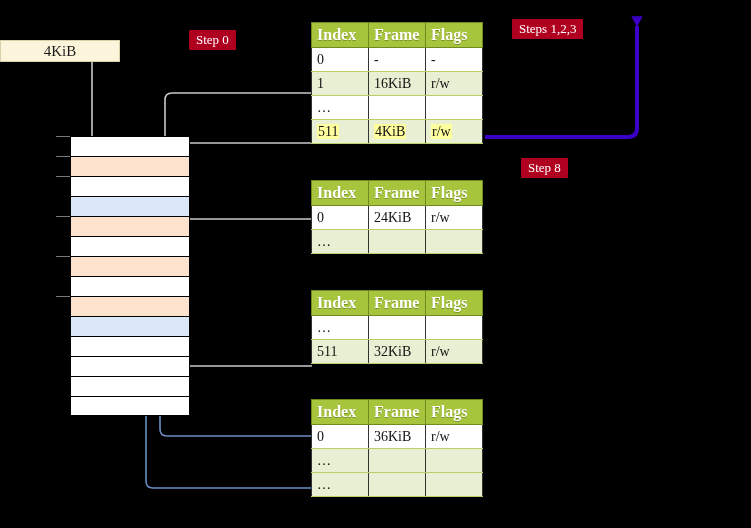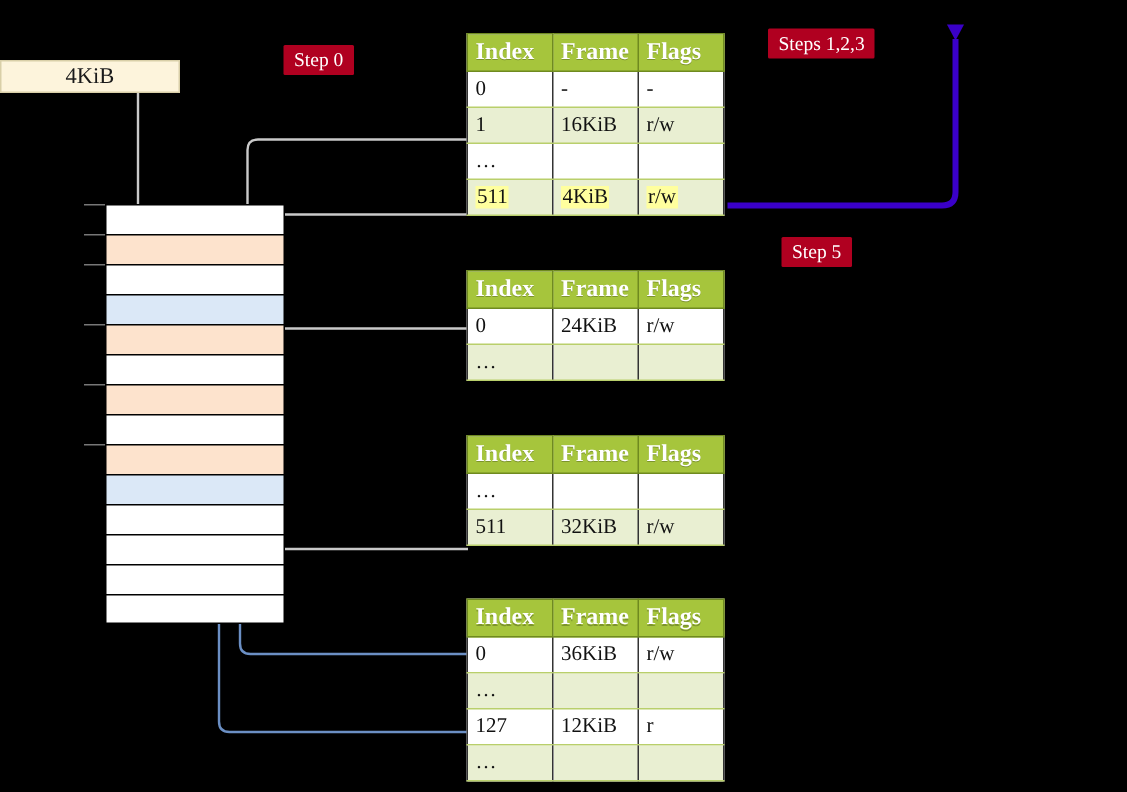--- a/index.html
+++ b/index.html
@@ -182,21 +182,21 @@
     </g>
   </svg>
 
   <div class="size-box" style="left:0px; top:40px; width:120px; height:22px;">4KiB</div>
 
   <div class="badge badge-red" style="left:189px; top:30px;">Step 0</div>
 
   <div class="badge badge-red" style="left:512px; top:19px;">Steps 1,2,3</div>
 
 
-  <div class="badge badge-red" style="left:521px; top:158px;">Step 5</div>
+  <div class="badge badge-red" style="left:521px; top:158px;">Step 8</div>
 
   <div id="memcol">
       <div class="memrow mem-white" style="top: 0px;"></div>
       <div class="tick" style="top: 0px;"></div>
       <div class="memrow mem-orange" style="top: 20px;"></div>
       <div class="tick" style="top: 20px;"></div>
       <div class="memrow mem-white" style="top: 40px;"></div>
       <div class="tick" style="top: 40px;"></div>
       <div class="memrow mem-blue" style="top: 60px;"></div>
       <div class="memrow mem-orange" style="top: 80px;"></div>
@@ -322,25 +322,20 @@
         <tr class="odd">
           <td>0</td>
           <td>36KiB</td>
           <td>r/w</td>
         </tr>
         <tr class="even">
           <td><span class="dots">…</span></td>
           <td></td>
           <td></td>
         </tr>
-        <tr class="odd">
-          <td>127</td>
-          <td>12KiB</td>
-          <td>r</td>
-        </tr>
         <tr class="even">
           <td><span class="dots">…</span></td>
           <td></td>
           <td></td>
         </tr>
       </tbody>
   </table>
 
 </div>
 

